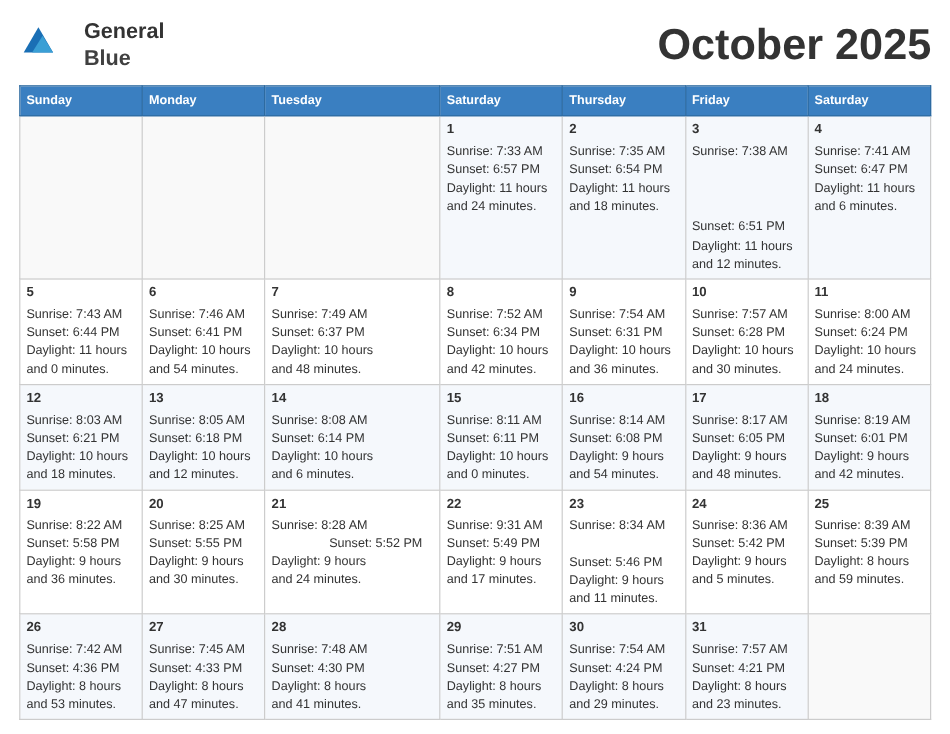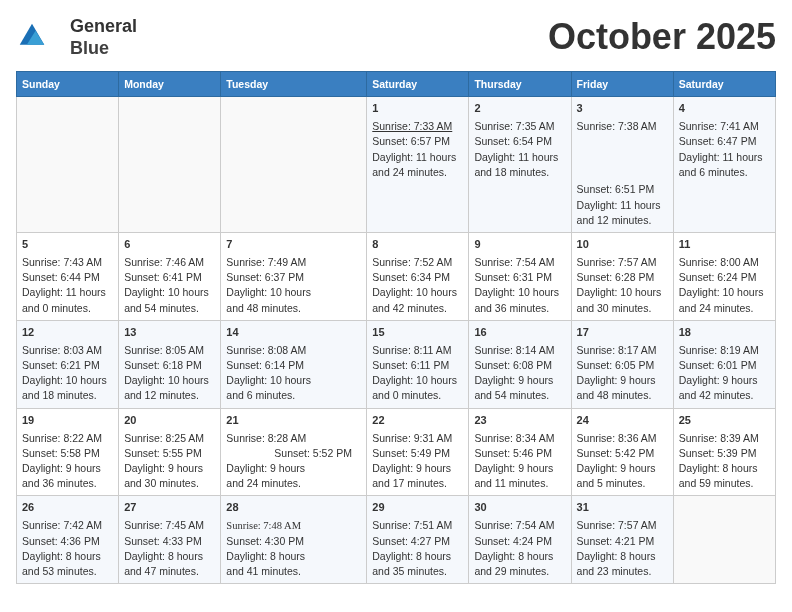--- a/index.html
+++ b/index.html
@@ -115,21 +115,21 @@
         <th>Saturday</th>
       </tr>
   </thead>
   <tbody id="calendar-body">
       <tr>
         <td class="empty"></td>
         <td class="empty"></td>
         <td class="empty"></td>
         <td>
           <span class="day-num">1</span>
-          <span style="display: block; text-decoration: underline;">Sunrise: 7:33 AM</span>
+          <span style="display: block;">Sunrise: 7:33 AM</span>
           <span style="display: block;">Sunset: 6:57 PM</span>
           <span style="display: block;">Daylight: 11 hours</span>
           <span style="display: block;">and 24 minutes.</span>
         </td>
         <td>
           <span class="day-num">2</span>
           <span style="display: block;">Sunrise: 7:35 AM</span>
           <span style="display: block;">Sunset: 6:54 PM</span>
           <span style="display: block;">Daylight: 11 hours</span>
           <span style="display: block;">and 18 minutes.</span>
@@ -276,21 +276,21 @@
         <td>
           <span class="day-num">22</span>
           <span style="display: block;">Sunrise: 9:31 AM</span>
           <span style="display: block;">Sunset: 5:49 PM</span>
           <span style="display: block;">Daylight: 9 hours</span>
           <span style="display: block;">and 17 minutes.</span>
         </td>
         <td>
           <span class="day-num">23</span>
           <span style="display: block;">Sunrise: 8:34 AM</span>
-          <span style="display: block;">Sunset: 5:46 PM</span>
+          <span style="display: block; margin-top: 16px;">Sunset: 5:46 PM</span>
           <span style="display: block;">Daylight: 9 hours</span>
           <span style="display: block;">and 11 minutes.</span>
         </td>
         <td>
           <span class="day-num">24</span>
           <span style="display: block;">Sunrise: 8:36 AM</span>
           <span style="display: block;">Sunset: 5:42 PM</span>
           <span style="display: block;">Daylight: 9 hours</span>
           <span style="display: block;">and 5 minutes.</span>
         </td>
@@ -312,21 +312,21 @@
         </td>
         <td>
           <span class="day-num">27</span>
           <span style="display: block;">Sunrise: 7:45 AM</span>
           <span style="display: block;">Sunset: 4:33 PM</span>
           <span style="display: block;">Daylight: 8 hours</span>
           <span style="display: block;">and 47 minutes.</span>
         </td>
         <td>
           <span class="day-num">28</span>
-          <span style="display: block; font-family: Liberation Serif, serif;">Sunrise: 7:48 AM</span>
+          <span style="display: block;">Sunrise: 7:48 AM</span>
           <span style="display: block;">Sunset: 4:30 PM</span>
           <span style="display: block;">Daylight: 8 hours</span>
           <span style="display: block;">and 41 minutes.</span>
         </td>
         <td>
           <span class="day-num">29</span>
           <span style="display: block;">Sunrise: 7:51 AM</span>
           <span style="display: block;">Sunset: 4:27 PM</span>
           <span style="display: block;">Daylight: 8 hours</span>
           <span style="display: block;">and 35 minutes.</span>

